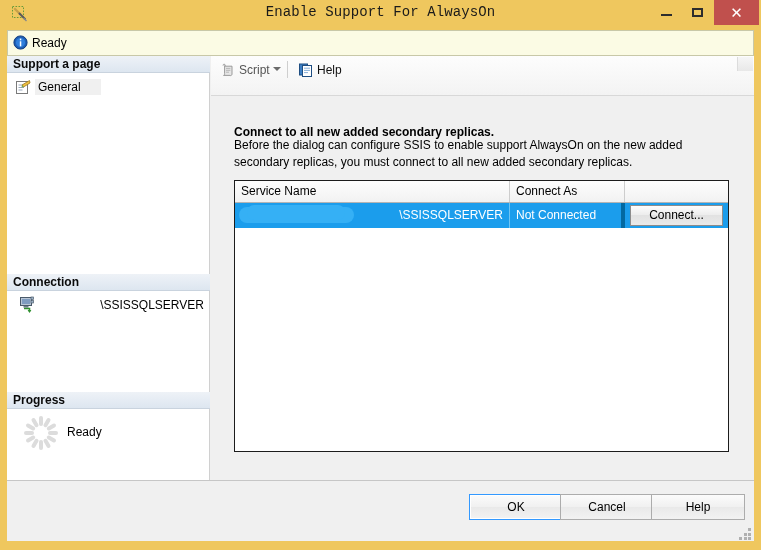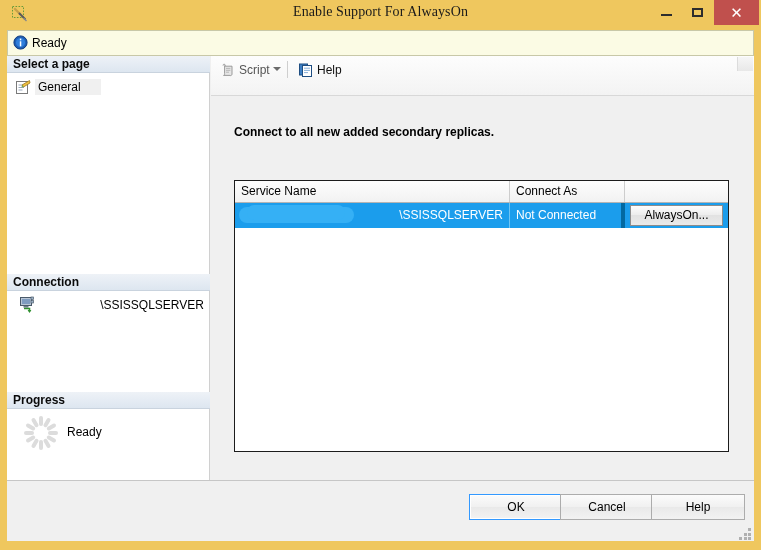--- a/index.html
+++ b/index.html
@@ -39,21 +39,21 @@
     left: 11px; top: 5px;
     width: 18px; height: 18px;
   }
   .title-text {
     position: absolute;
     left: 0; top: 4px;
     width: 761px;
     text-align: center;
     font-size: 14px;
     color: #1a1a1a;
-    font-family: Liberation Serif, serif;
+    font-family: Liberation Mono, monospace;
     letter-spacing: 0.1px;
   }
   .win-btn {
     position: absolute;
     top: 0;
     height: 25px;
     width: 32px;
     background: transparent;
     border: none;
     cursor: default;
@@ -447,21 +447,21 @@
         <rect x="6.8" y="3.6" width="1.5" height="1.7" fill="#ffffff"></rect>
       </svg>
     </span>
     <span class="info-text">Ready</span>
   </div>
 
   <div class="body-area"></div>
 
   <div class="left-panel">
 
-    <div class="section-header sh-select">Select a page</div>
+    <div class="section-header sh-select">Support a page</div>
 
     <div class="page-item">
       <span class="page-icon">
         <svg width="16" height="16" viewBox="0 0 16 16">
           <rect x="1.5" y="2.5" width="11" height="12" fill="#ffffff" stroke="#7a7a7a" stroke-width="1"></rect>
           <line x1="3.5" y1="6" x2="9" y2="6" stroke="#9aa8bb" stroke-width="1"></line>
           <line x1="3.5" y1="8.5" x2="9" y2="8.5" stroke="#9aa8bb" stroke-width="1"></line>
           <line x1="3.5" y1="11" x2="7.5" y2="11" stroke="#9aa8bb" stroke-width="1"></line>
           <path d="M7 6 L14.5 1.5 L15 4 L8.5 8 Z" fill="#f0c040" stroke="#9a7a20" stroke-width="0.8"></path>
           <path d="M7 6 L8.5 8 L6.5 8.5 Z" fill="#6aa84f"></path>
@@ -538,36 +538,37 @@
             <line x1="6" y1="6.2" x2="12" y2="6.2" stroke="#7fa8d4" stroke-width="0.9"></line>
             <line x1="6" y1="8.4" x2="12" y2="8.4" stroke="#7fa8d4" stroke-width="0.9"></line>
             <line x1="6" y1="10.6" x2="10" y2="10.6" stroke="#7fa8d4" stroke-width="0.9"></line>
           </svg>
         </span>
         <span class="tb-label-dark">Help</span>
       </div>
     </div>
 
     <div class="heading">Connect to all new added secondary replicas.</div>
+    <div class="paragraph">Before the dialog can configure SSIS to enable support AlwaysOn on the new added secondary replicas, you must connect to all new added secondary replicas.</div>
 
     <div class="grid">
       <div class="grid-head">
         <div class="th th-connas">Connect As</div>
         <div class="th th-service">Service Name</div>
         <div class="th th-action"></div>
       </div>
 
       <div class="grid-row">
         <div class="cell cell-service">
           <span class="redaction"></span>
           <span>\SSISSQLSERVER</span>
         </div>
         <div class="cell cell-connas">Not Connected</div>
         <div class="cell cell-action">
-          <button class="connect-btn">AlwaysOn...</button>
+          <button class="connect-btn">Connect...</button>
         </div>
       </div>
     </div>
 
   </div>
 
   <span class="scroll-sliver"></span>
 
   <div class="footer">
     <button class="dlg-btn btn-ok">OK</button>

